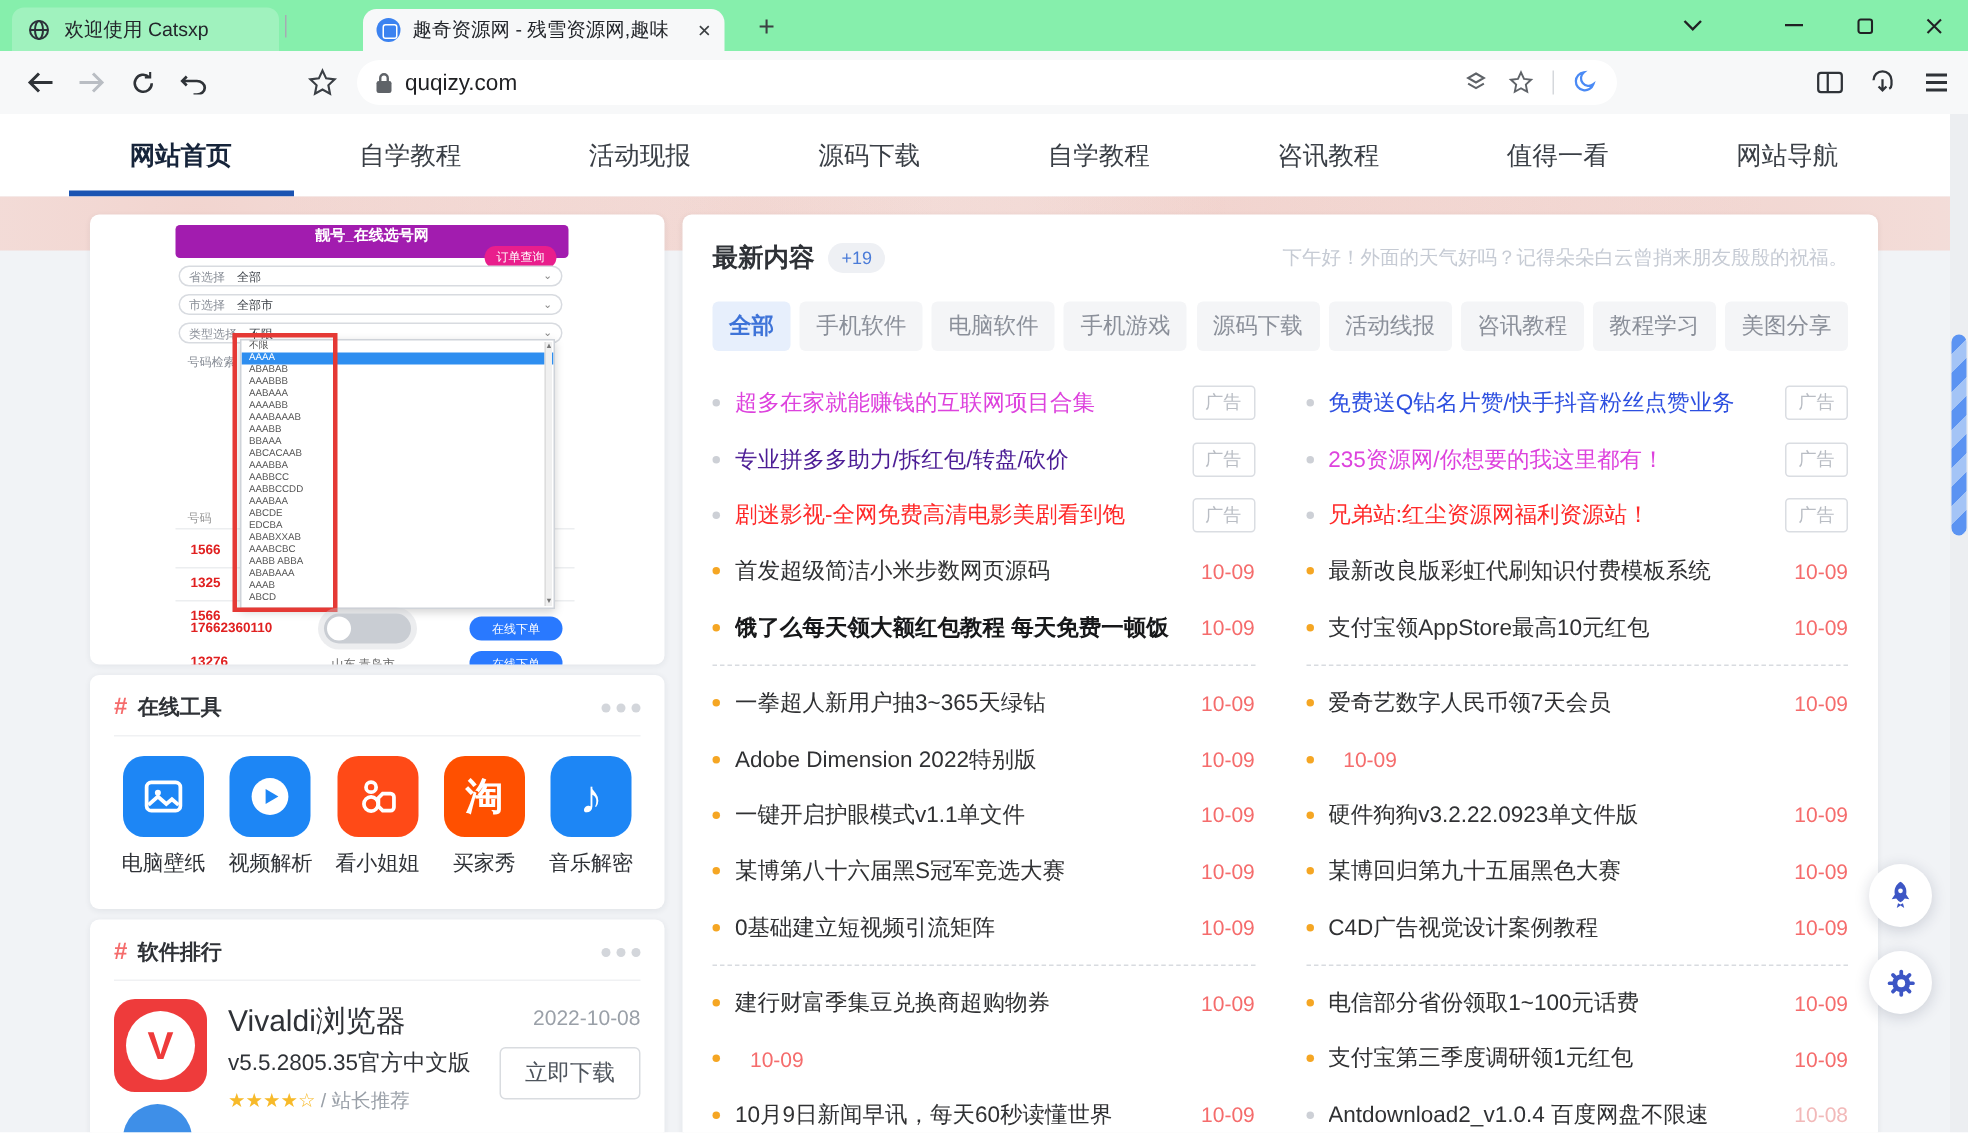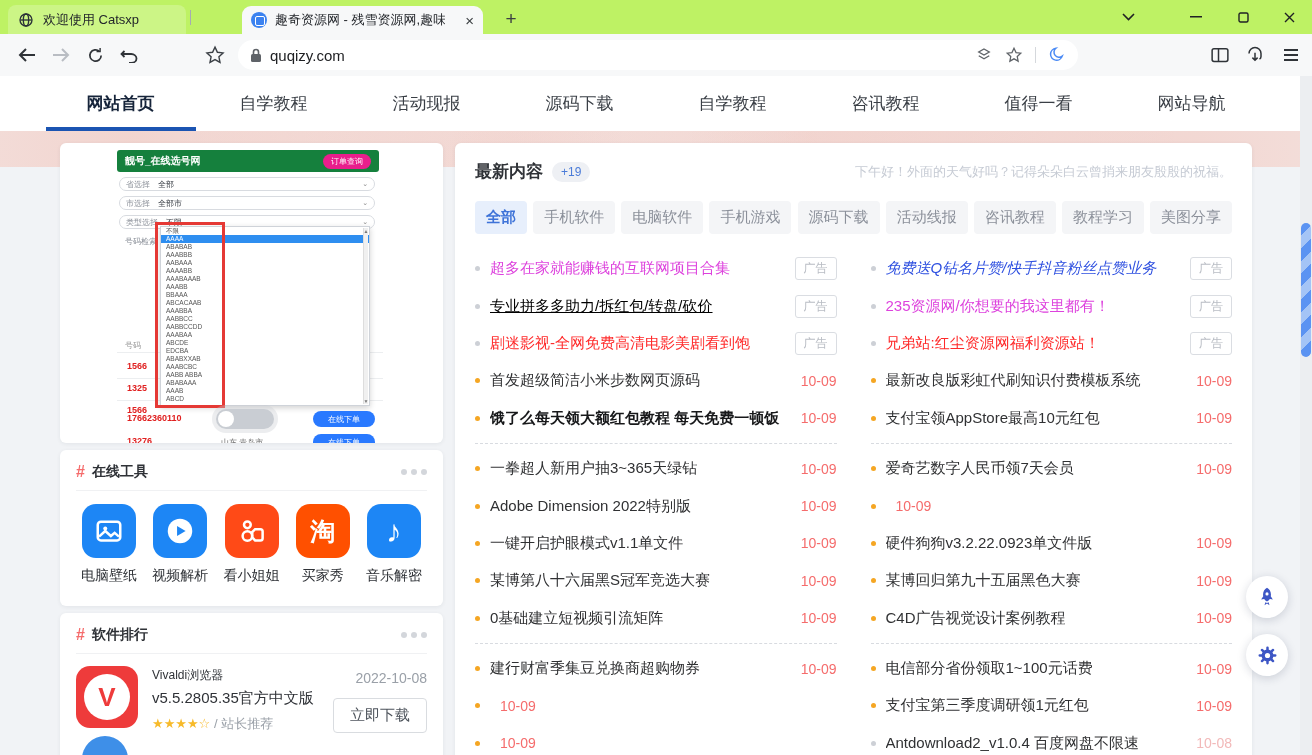--- a/index.html
+++ b/index.html
@@ -1,21 +1,21 @@
 <!DOCTYPE html>
 <html><head>
 <meta charset="utf-8">
 <style>
   * { margin:0; padding:0; box-sizing:border-box; }
   html,body { width:1312px; height:755px; overflow:hidden; }
   body { font-family:"Liberation Sans","DejaVu Sans",sans-serif; }
   .win { position:relative; width:1312px; height:755px; background:#f1f3f6; overflow:hidden; }
 
   
-  .tabstrip { position:absolute; top:0; left:0; right:0; height:34px; background:#bef264; }
+  .tabstrip { position:absolute; top:0; left:0; right:0; height:34px; background:#86efac; }
   .tab1 { position:absolute; left:8px; top:5px; width:178px; height:29px; border-radius:8px 8px 0 0;
           background:rgba(255,255,255,.22); display:flex; align-items:center; gap:9px; padding:0 10px; }
   .tab1 .t-label { font-size:13px; color:#23262b; white-space:nowrap; overflow:hidden; }
   .tabsep { position:absolute; left:190px; top:10px; width:1px; height:15px; background:#a6abb3; }
   .tab2 { position:absolute; left:242px; top:6px; width:241px; height:28px; background:#f7f8f9;
           border-radius:9px 9px 0 0; display:flex; align-items:center; gap:8px; padding:0 9px; }
   .tab2 .t-label { font-size:13px; color:#23262b; white-space:nowrap; overflow:hidden; max-width:170px; }
   .favicon { width:16px; height:16px; border-radius:50%; background:#3b82f0; flex:none; position:relative; }
   .favicon::after { content:""; position:absolute; left:4px; top:4px; width:8px; height:8px; border:1.6px solid #fff; border-radius:2px; }
   .tclose { margin-left:auto; font-size:15px; color:#3c4043; line-height:1; cursor:default; }
@@ -64,34 +64,34 @@
   .tool-glyph { font-size:27px; font-weight:bold; color:#fff; line-height:1; }
   .tool-label { margin-top:9px; font-size:14px; color:#2f3237; white-space:nowrap; }
 
   
   .rank-item { display:flex; margin-top:12px; gap:14px; }
   .rank-icon { width:62px; height:62px; border-radius:14px; background:#ee3b3b; flex:none;
                display:flex; align-items:center; justify-content:center; }
   .rank-icon .ring { width:46px; height:46px; border-radius:50%; background:#fff; display:flex; align-items:center; justify-content:center;
                font-weight:bold; font-size:26px; color:#ee3b3b; }
   .rank-mid { flex:1; min-width:0; }
-  .rank-name { font-size:12px; color:#2f3237; margin-top:1px; }
+  .rank-name { font-size:20px; color:#2f3237; margin-top:1px; }
   .rank-ver { font-size:15px; color:#2f3237; margin-top:5px; }
   .rank-stars { font-size:13px; margin-top:7px; color:#f7ba2a; }
   .rank-note { color:#9aa0a8; }
   .rank-side { text-align:right; flex:none; }
   .rank-date { font-size:14px; color:#9aa0a8; margin-top:4px; }
   .dl-btn { margin-top:12px; display:inline-block; border:1px solid #d9dce0; border-radius:4px; padding:7px 16px;
             font-size:15px; color:#4e5richt4; color:#4e545c; background:#fff; cursor:pointer; }
   .next-circle { position:absolute; left:22px; top:123px; width:46px; height:46px; border-radius:50%; background:#3e8fe8; }
 
   
   #toolimg { position:absolute; left:57px; top:7px; width:292px; height:293px; font-family:"Liberation Sans","DejaVu Sans",sans-serif; }
-  .ti-head { position:absolute; left:0; top:0; width:262px; height:22px; background:#15803d; border-radius:3px;
-             display:flex; align-items:center; padding:0 8px; }
+  .ti-head { position:absolute; left:0; top:0; width:262px; height:22px; background:#a21caf; border-radius:3px;
+             display:flex; align-items:center; padding:0 8px;flex-direction:column; }
   .ti-head .tt { color:#fff; font-size:10px; font-weight:bold; }
   .ti-order { margin-left:auto; background:#e91e8c; color:#fff; font-size:8px; border-radius:8px; padding:2px 8px; }
   .ti-row { position:absolute; left:2px; width:256px; height:14px; border:1px solid #d8dbe0; border-radius:7px;
             display:flex; align-items:center; padding:0 6px; gap:8px; background:#fff; }
   .ti-row .lb { font-size:8px; color:#8a8f98; flex:none; }
   .ti-row .vl { font-size:8px; color:#3a3f46; }
   .ti-row .ch { margin-left:auto; font-size:7px; color:#888; }
   .ti-stub { position:absolute; font-size:8px; color:#8a8f98; }
   .ti-panel { position:absolute; left:43px; top:76px; width:210px; height:180px; background:#fff;
               border:1px solid #cfd3d9; box-shadow:0 2px 6px rgba(0,0,0,.18); z-index:3; overflow:hidden; }
@@ -451,21 +451,21 @@
       </div>
     <div class="feed-cols">
       <div class="fcol" id="feed-left">
           <div class="feed-row">
             <span class="bullet gray"></span>
             <span class="f-title" style="color: rgb(221, 66, 221);">超多在家就能赚钱的互联网项目合集</span>
             <span class="adpill">广告</span>
           </div>
           <div class="feed-row">
             <span class="bullet gray"></span>
-            <span class="f-title" style="color: #000000; text-decoration: underline;">专业拼多多助力/拆红包/转盘/砍价</span>
+            <span class="f-title" style="color: #4c1d95;">专业拼多多助力/拆红包/转盘/砍价</span>
             <span class="adpill">广告</span>
           </div>
           <div class="feed-row">
             <span class="bullet gray"></span>
             <span class="f-title" style="color: rgb(255, 42, 42);">剧迷影视-全网免费高清电影美剧看到饱</span>
             <span class="adpill">广告</span>
           </div>
           <div class="feed-row">
             <span class="bullet"></span>
             <span class="f-title">首发超级简洁小米步数网页源码</span>
@@ -507,27 +507,28 @@
             <span class="bullet"></span>
             <span class="f-title">建行财富季集豆兑换商超购物券</span>
             <span class="f-date">10-09</span>
           </div>
           <div class="feed-row">
             <span class="bullet"></span>
             <span class="f-date">10-09</span>
           </div>
           <div class="feed-row">
             <span class="bullet"></span>
+            <span class="f-title">10月9日新闻早讯，每天60秒读懂世界</span>
             <span class="f-date">10-09</span>
           </div>
         </div>
       <div class="fcol" id="feed-right">
           <div class="feed-row">
             <span class="bullet gray"></span>
-            <span class="f-title" style="color: rgb(45, 79, 224); font-style: italic;">免费送Q钻名片赞/快手抖音粉丝点赞业务</span>
+            <span class="f-title" style="color: rgb(45, 79, 224);">免费送Q钻名片赞/快手抖音粉丝点赞业务</span>
             <span class="adpill">广告</span>
           </div>
           <div class="feed-row">
             <span class="bullet gray"></span>
             <span class="f-title" style="color: rgb(221, 66, 221);">235资源网/你想要的我这里都有！</span>
             <span class="adpill">广告</span>
           </div>
           <div class="feed-row">
             <span class="bullet gray"></span>
             <span class="f-title" style="color: rgb(255, 42, 42);">兄弟站:红尘资源网福利资源站！</span>

